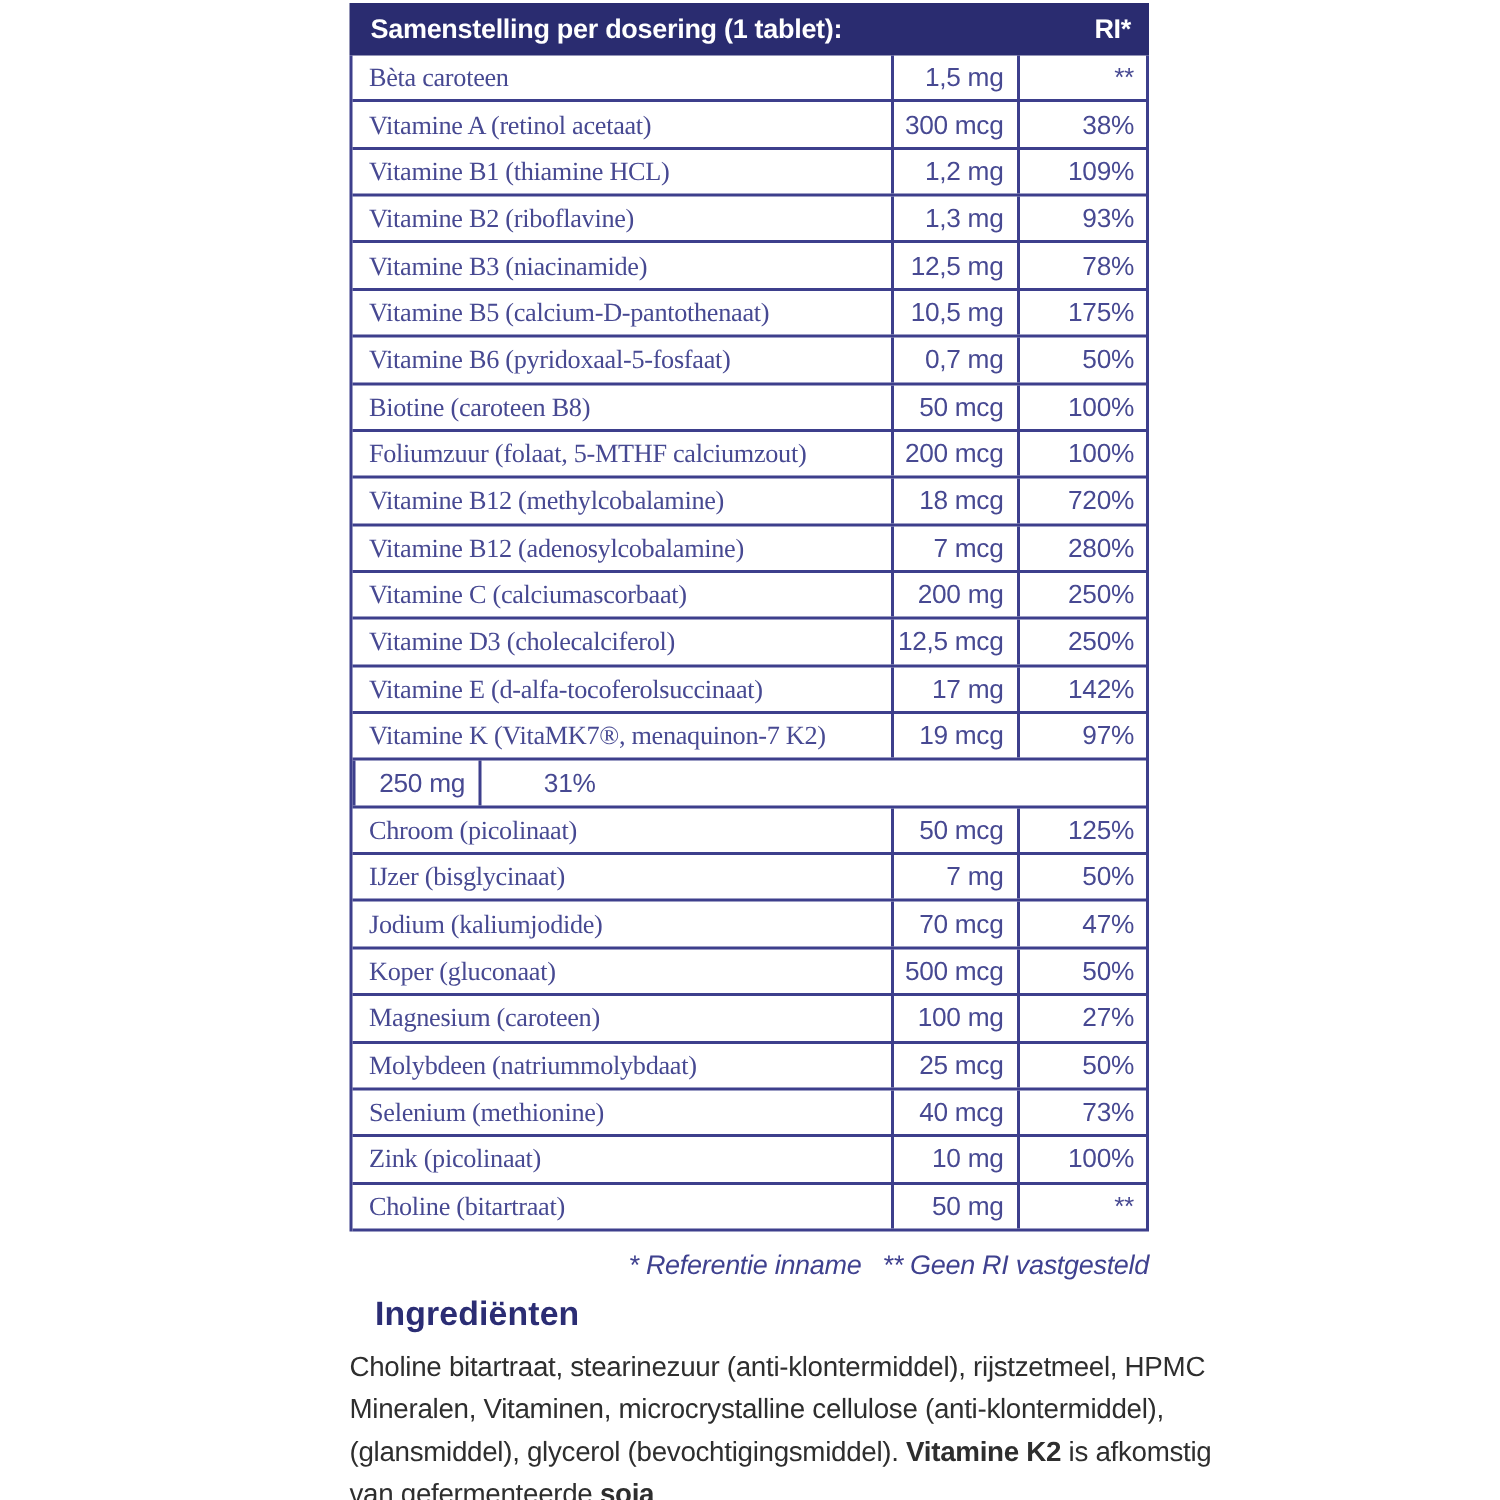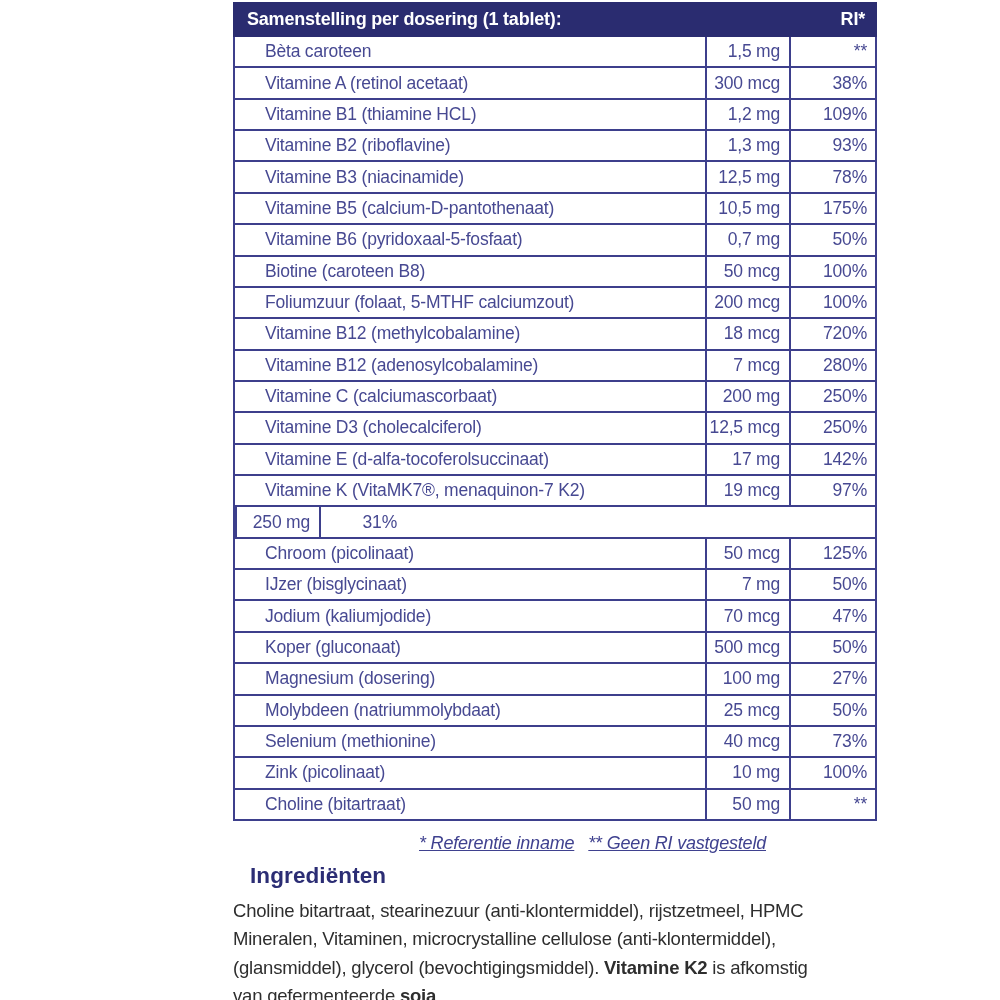--- a/index.html
+++ b/index.html
@@ -14,45 +14,45 @@
   *{margin:0;padding:0;box-sizing:border-box;}
   html,body{background:var(--page-bg);}
   body{font-family:"Liberation Sans", sans-serif;}
   .sheet{
     position:relative;
     width:1000px;height:1000px;
     background:var(--page-bg);
     overflow:hidden;
   }
   .comp-table{
-    position:absolute;left:233px;top:2px;width:644px;
+    position:absolute;left:233px;top:2px;width:533px;
   }
   .thead{
     display:flex;justify-content:space-between;align-items:center;
     height:35px;background:var(--header-bg);color:#ffffff;
     font-weight:bold;font-size:18px;letter-spacing:-0.2px;
     padding:0 12px 0 14px;
   }
   .tbody{
     border-left:2px solid var(--border);
     border-right:2px solid var(--border);
   }
   .trow{
     display:flex;height:31.36px;
     border-bottom:2px solid var(--border);
     color:var(--ink);font-size:17.5px;letter-spacing:-0.2px;
   }
   .trow .c{display:flex;align-items:center;overflow:hidden;white-space:nowrap;}
-  .c.name{flex:1;padding-left:30px;}
+  .c.name{flex:1;padding-left:11px;font-family:Liberation Serif, serif;}
   .c.amt{width:84px;border-left:2px solid var(--border);justify-content:flex-end;padding-right:9px;padding-left:40px;}
   .c.ri{width:86px;border-left:2px solid var(--border);justify-content:flex-end;padding-right:8px;}
   .footnote{
     position:absolute;left:233px;top:833px;width:533px;
     text-align:right;color:var(--footnote);
-    font-style:italic;font-size:18px;letter-spacing:-0.2px;text-decoration:underline;
+    font-style:italic;font-size:18px;letter-spacing:-0.2px;
   }
   .footnote .fn-part{white-space:pre;}
   .footnote .fn-part + .fn-part{margin-left:14px;}
   .ingredients-heading{
     position:absolute;left:233px;top:863px;
     color:var(--heading);font-size:22.5px;font-weight:bold;letter-spacing:0.1px;margin-left:17px;
   }
   .ingredients-text{
     position:absolute;left:233px;top:897px;width:545px;
     color:var(--body-text);font-size:18.5px;line-height:28.4px;letter-spacing:-0.2px;
@@ -184,21 +184,21 @@
     <div class="c ri">47%</div>
   </div>
 
   <div class="trow">
     <div class="c name">Koper (gluconaat)</div>
     <div class="c amt">500 mcg</div>
     <div class="c ri">50%</div>
   </div>
 
   <div class="trow">
-    <div class="c name">Magnesium (dosering)</div>
+    <div class="c name">Magnesium (caroteen)</div>
     <div class="c amt">100 mg</div>
     <div class="c ri">27%</div>
   </div>
 
   <div class="trow">
     <div class="c name">Molybdeen (natriummolybdaat)</div>
     <div class="c amt">25 mcg</div>
     <div class="c ri">50%</div>
   </div>
 

